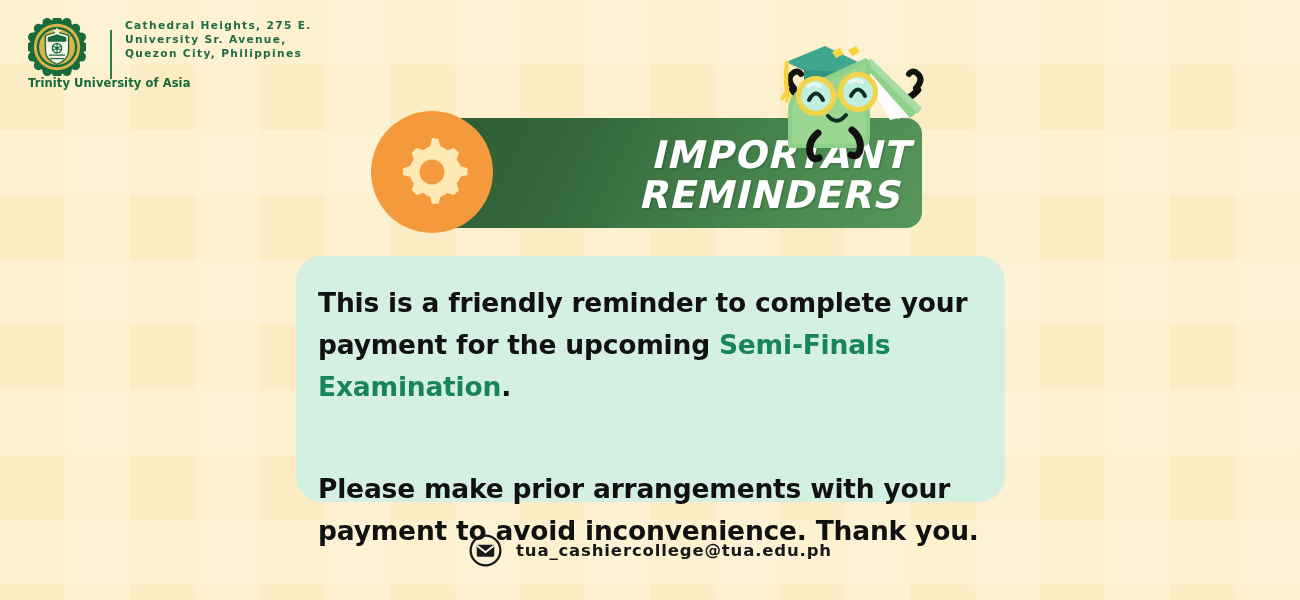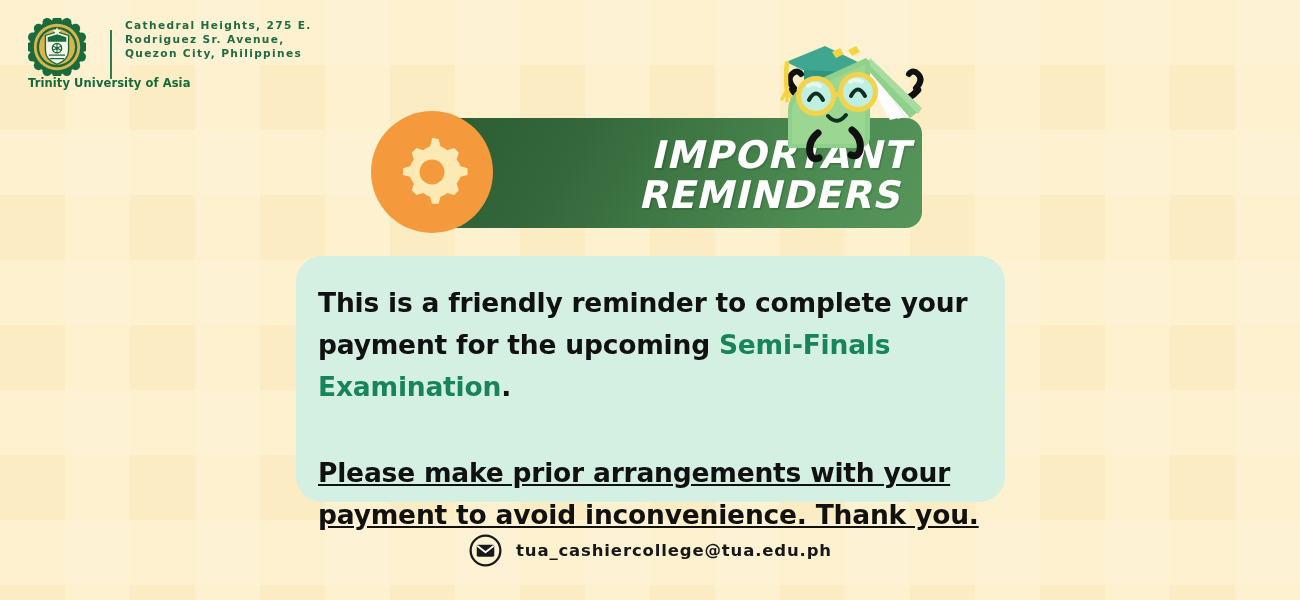--- a/index.html
+++ b/index.html
@@ -94,21 +94,21 @@
     background:#D4F0E2;
     border-radius:26px;
     padding:26px 22px 0 22px;
     text-align:left;
   }
   .msg-p{
     font-family:"DejaVu Sans", sans-serif;
     font-size:26.5px; font-weight:bold; color:#111111;
     line-height:42px; letter-spacing:-0.2px;
   }
-  .msg-p.second{ margin-top:44px;text-decoration:underline; }
+  .msg-p.second{ margin-top:60px; }
   .hl{ color:#18845A; }
 
   
   .email-row{
     position:absolute; left:0; top:533px; width:1300px;
     display:flex; align-items:center; justify-content:center; gap:13px;
   }
   .mail-icon{ width:35px; height:35px; flex:none; }
   .email-text{
     font-family:"DejaVu Sans", sans-serif;
@@ -161,21 +161,21 @@
           <path d="M50 16 l2.2 4.6 4.8 .6 -3.6 3.4 1 4.9 -4.4 -2.5 -4.4 2.5 1 -4.9 -3.6 -3.4 4.8 -.6z" fill="#F7F4E8"></path>
         </svg>
       </div>
       <div class="univ-name">Trinity University of Asia</div>
     </div>
 
     <div class="divider"></div>
 
     <div class="addr">
       <div>Cathedral Heights, 275 E.</div>
-      <div>Rodriguez Sr. Avenue,</div>
+      <div>University Sr. Avenue,</div>
       <div>Quezon City, Philippines</div>
     </div>
   </div>
 
   <div class="banner">
     <div class="banner-title">
       <span class="l1">IMPORTANT</span>
       <span class="l2">REMINDERS</span>
     </div>
   </div>

